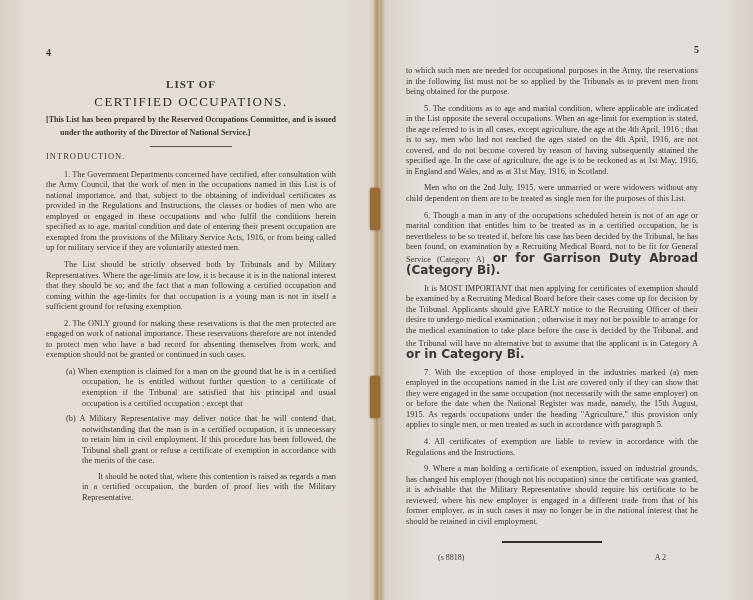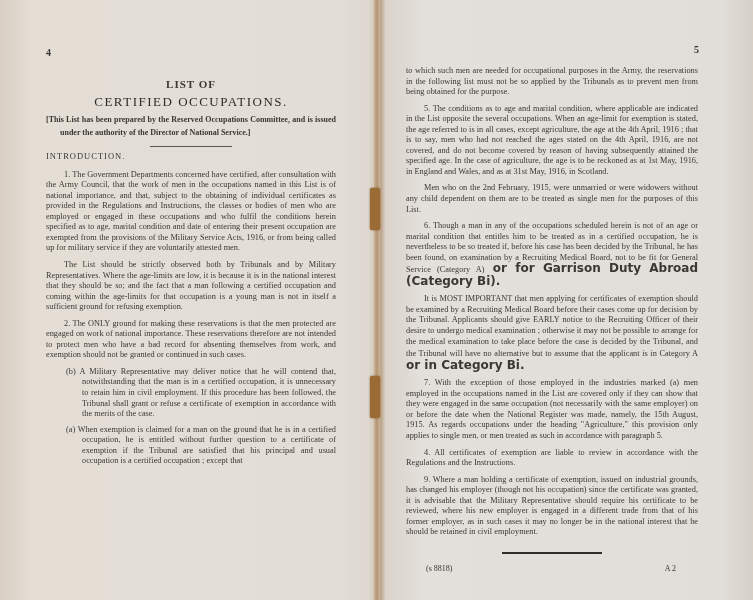--- a/index.html
+++ b/index.html
@@ -38,53 +38,54 @@
   .note { font-size: 8px; font-weight: bold; line-height: 13px; margin-top: 6px; padding-left: 14px; text-indent: -14px; text-align: justify; }
   .rule { width: 82px; margin: 7px auto 4px; border-top: 1px solid #5a5550; }
   .rule.long { width: 100px; border-top: 2px solid #2f2c29; margin: 14px auto 10px; }
   .section-head { font-size: 8.5px; letter-spacing: 1px; margin-bottom: 8px; }
   .para { text-indent: 18px; margin: 0 0 6px 0; }
   .para.cont { text-indent: 0; }
   .sub { padding-left: 36px; text-indent: -16px; margin: 0 0 5px 0; }
   .sub-note { padding-left: 36px; text-indent: 16px; margin: 0 0 6px 0; }
   .bold { font-weight: bold; font-family: "DejaVu Sans", sans-serif; font-size: 12px; }
   .footer { position: relative; height: 14px; font-size: 8px; }
-  .footer .sig { position: absolute; left: 20px; }
-  .footer .sheet { position: absolute; right: 22px; }
+  .footer .sig { position: absolute; left: 32px; }
+  .footer .sheet { position: absolute; right: 32px; }
 </style>
 </head>
 <body>
 
 <div class="spread">
   <div class="gutter"></div>
   <div class="staple top"></div>
   <div class="staple bot"></div>
 
   <div class="page left">
     <div class="pnum">4</div>
     <div class="col">
       <div class="title-sm">LIST OF</div>
       <div class="title-lg">CERTIFIED OCCUPATIONS.</div>
       <div class="note">[This List has been prepared by the Reserved Occupations Committee, and is issued under the authority of the Director of National Service.]</div>
       <div class="rule"></div>
       <div class="section-head">INTRODUCTION.</div>
       <p class="para">1. The Government Departments concerned have certified, after consultation with the Army Council, that the work of men in the occupations named in this List is of national importance, and that, subject to the obtaining of individual certificates as provided in the Regulations and Instructions, the classes or bodies of men who are employed or engaged in these occupations and who fulfil the conditions herein specified as to age, marital condition and date of entering their present occupation are exempted from the provisions of the Military Service Acts, 1916, or from being called up for military service if they are voluntarily attested men.</p>
       <p class="para">The List should be strictly observed both by Tribunals and by Military Representatives. Where the age-limits are low, it is because it is in the national interest that they should be so; and the fact that a man following a certified occupation and coming within the age-limits for that occupation is a young man is not in itself a sufficient ground for refusing exemption.</p>
       <p class="para">2. The ONLY ground for making these reservations is that the men protected are engaged on work of national importance. These reservations therefore are not intended to protect men who have a bad record for absenting themselves from work, and exemption should not be granted or continued in such cases.</p>
+      <p class="sub">(a) When exemption is claimed for a man on the ground that he is in a certified occupation, he is entitled without further question to a certificate of exemption if the Tribunal are satisfied that his principal and usual occupation is a certified occupation ; except that</p>
       <p class="sub">(b) A Military Representative may deliver notice that he will contend that, notwithstanding that the man is in a certified occupation, it is unnecessary to retain him in civil employment. If this procedure has been followed, the Tribunal shall grant or refuse a certificate of exemption in accordance with the merits of the case.</p>
-      <p class="sub">(a) When exemption is claimed for a man on the ground that he is in a certified occupation, he is entitled without further question to a certificate of exemption if the Tribunal are satisfied that his principal and usual occupation is a certified occupation ; except that</p>
+      <p class="sub-note">It should be noted that, where this contention is raised as regards a man in a certified occupation, the burden of proof lies with the Military Representative.</p>
     </div>
   </div>
 
   <div class="page right">
     <div class="pnum">5</div>
     <div class="col">
       <p class="para cont">to which such men are needed for occupational purposes in the Army, the reservations in the following list must not be so applied by the Tribunals as to prevent men from being obtained for the purpose.</p>
       <p class="para">5. The conditions as to age and marital condition, where applicable are indicated in the List opposite the several occupations. When an age-limit for exemption is stated, the age referred to is in all cases, except agriculture, the age at the 4th April, 1916 ; that is to say, men who had not reached the ages stated on the 4th April, 1916, are not covered, and do not become covered by reason of having subsequently attained the specified age. In the case of agriculture, the age is to be reckoned as at 1st May, 1916, in England and Wales, and as at 31st May, 1916, in Scotland.</p>
-      <p class="para">Men who on the 2nd February, 1915, were unmarried or were widowers without any child dependent on them are to be treated as single men for the purposes of this List.</p>
+      <p class="para">Men who on the 2nd July, 1915, were unmarried or were widowers without any child dependent on them are to be treated as single men for the purposes of this List.</p>
       <p class="para"><span>6. Though a man in any of the occupations scheduled herein is not of an age or marital condition that entitles him to be treated as in a certified occupation, he is nevertheless to be so treated if, before his case has been decided by the Tribunal, he has been found, on examination by a Recruiting Medical Board, not to be fit for General Service (Category A)</span><span class="bold"> or for Garrison Duty Abroad (Category Bi).</span></p>
       <p class="para"><span>It is MOST IMPORTANT that men applying for certificates of exemption should be examined by a Recruiting Medical Board before their cases come up for decision by the Tribunal. Applicants should give EARLY notice to the Recruiting Officer of their desire to undergo medical examination ; otherwise it may not be possible to arrange for the medical examination to take place before the case is decided by the Tribunal, and the Tribunal will have no alternative but to assume that the applicant is in Category A</span><span class="bold"> or in Category Bi.</span></p>
       <p class="para">7. With the exception of those employed in the industries marked (a) men employed in the occupations named in the List are covered only if they can show that they were engaged in the same occupation (not necessarily with the same employer) on or before the date when the National Register was made, namely, the 15th August, 1915. As regards occupations under the heading "Agriculture," this provision only applies to single men, or men treated as such in accordance with paragraph 5.</p>
       <p class="para">4. All certificates of exemption are liable to review in accordance with the Regulations and the Instructions.</p>
       <p class="para">9. Where a man holding a certificate of exemption, issued on industrial grounds, has changed his employer (though not his occupation) since the certificate was granted, it is advisable that the Military Representative should require his certificate to be reviewed, where his new employer is engaged in a different trade from that of his former employer, as in such cases it may no longer be in the national interest that he should be retained in civil employment.</p>
       <div class="rule long"></div>
       <div class="footer">
         <span class="sig">(s 8818)</span>
         <span class="sheet">A 2</span>
       </div>

